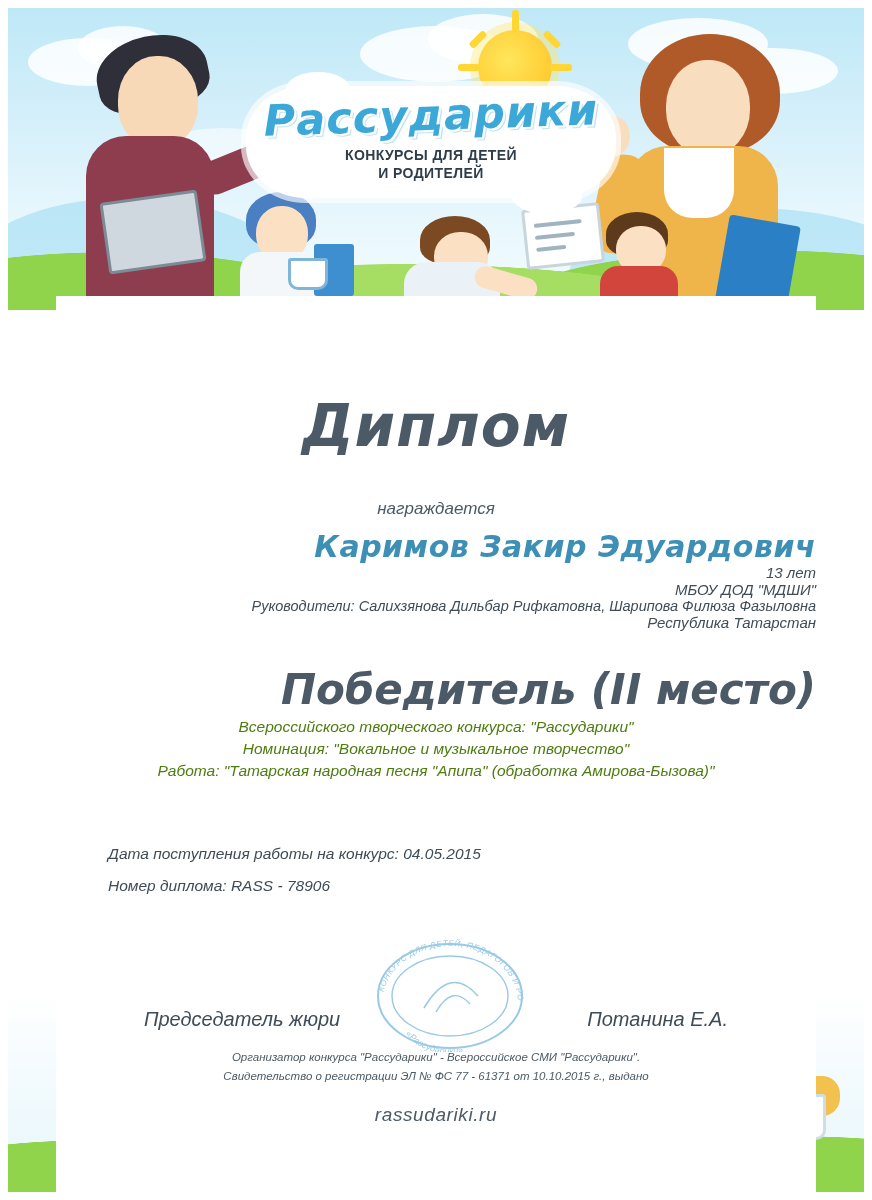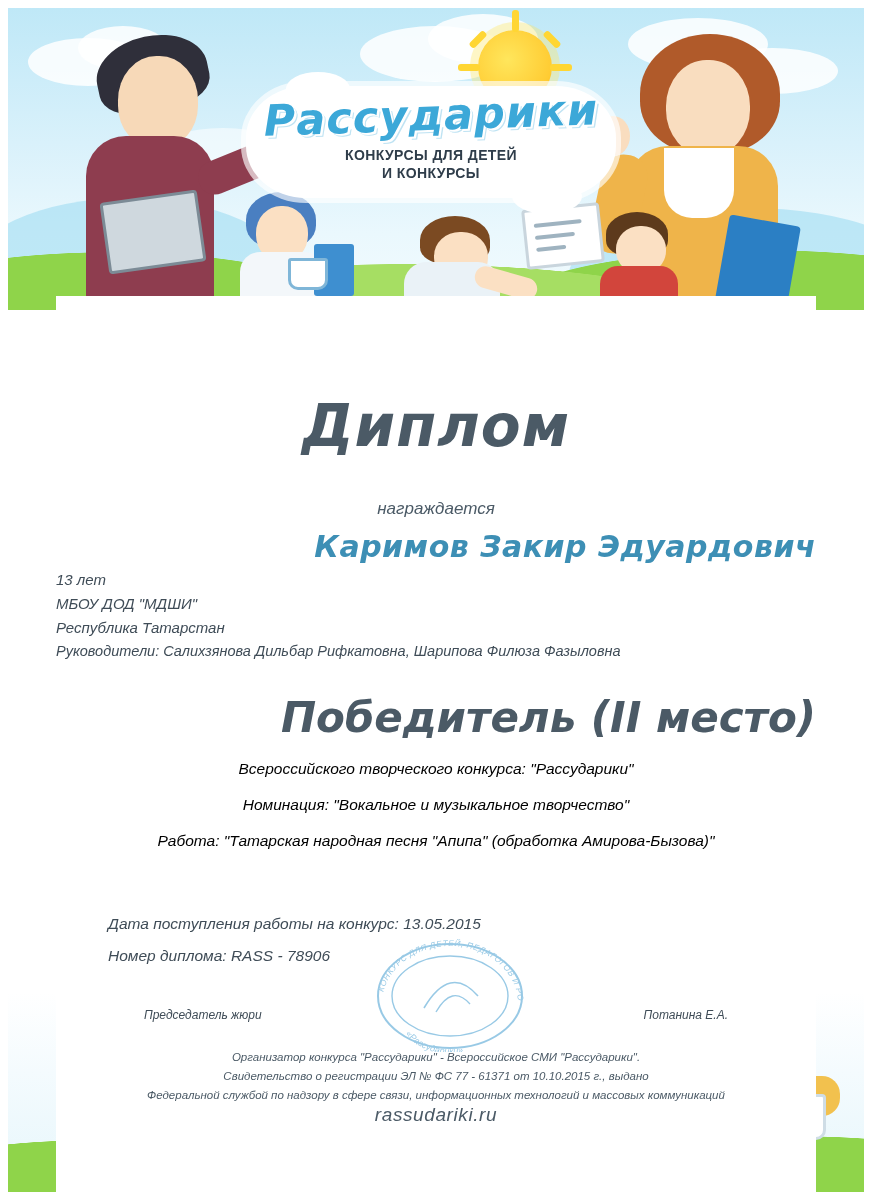--- a/index.html
+++ b/index.html
@@ -194,40 +194,39 @@
   .recipient {
     margin-top: 10px;
     text-align: right;
     font-family: "DejaVu Sans", sans-serif;
     font-weight: bold;
     font-size: 30px;
     color: #3d8fb5;
     letter-spacing: .5px;
   }
   .meta-line {
-    margin-top: 7px;
-    text-align: left;
+    text-align: right;
     font-size: 15px;
     color: #3f4c57;
   }
   .meta-line.small { font-size: 14.5px; }
 
   .place {
     margin-top: 34px;
     text-align: right;
     font-family: "DejaVu Sans", sans-serif;
     font-weight: bold;
     font-size: 42px;
     color: #4b5a66;
   }
   .contest-line {
-    margin-top: 18px;
+    margin-top: 4px;
     text-align: center;
     font-size: 15.5px;
-    color: #000000;
+    color: #4d7c0f;
   }
 
   .details {
     margin: 58px 0 0 52px;
     font-size: 15.5px;
     color: #3f4c57;
     line-height: 2.05;
   }
 
   
@@ -240,21 +239,21 @@
   }
   .stamp svg { display:block; }
 
   
   .sign-row {
     position: absolute;
     left: 0; right: 0; top: 712px;
     display: flex;
     justify-content: space-between;
     padding: 0 88px;
-    font-size: 12px;
+    font-size: 20px;
     color: #3f4c57;
     z-index: 26;
   }
 
   
   .footer {
     position: absolute;
     left: 0; right: 0; top: 752px;
     text-align: center;
     font-size: 11.5px;
@@ -378,21 +377,21 @@
     </span>
     <span class="blob boy2-hair"></span>
     <span class="blob boy2-face"></span>
     <span class="rect boy2-body"></span>
   </div>
 
   <div class="logo-bubble">
     <div class="logo-title">Рассударики</div>
     <div class="logo-sub">
       <div>КОНКУРСЫ ДЛЯ ДЕТЕЙ</div>
-      <div>И КОНКУРСЫ</div>
+      <div>И РОДИТЕЛЕЙ</div>
     </div>
   </div>
 
   <div class="bottom-band"></div>
   <div class="bottom-grass"></div>
 
   <div class="char">
     <span class="rect bl-stump"></span>
     <span class="rect bl-body"></span>
     <span class="blob bl-hair"></span>
@@ -408,30 +407,30 @@
     <span class="blob flower"></span>
   </div>
 
   <div class="card">
 
     <h1 class="doc-title">Диплом</h1>
     <div class="awarded-to">награждается</div>
     <div class="recipient">Каримов Закир Эдуардович</div>
     <div class="meta-line">13 лет</div>
     <div class="meta-line">МБОУ ДОД "МДШИ"</div>
+    <div class="meta-line small">Руководители: Салихзянова Дильбар Рифкатовна, Шарипова Филюза Фазыловна</div>
     <div class="meta-line">Республика Татарстан</div>
-    <div class="meta-line small">Руководители: Салихзянова Дильбар Рифкатовна, Шарипова Филюза Фазыловна</div>
 
     <div class="place">Победитель (II место)</div>
     <div class="contest-line">Всероссийского творческого конкурса: "Рассударики"</div>
     <div class="contest-line">Номинация: "Вокальное и музыкальное творчество"</div>
     <div class="contest-line">Работа: "Татарская народная песня "Апипа" (обработка Амирова-Бызова)"</div>
 
     <div class="details">
-      <div>Дата поступления работы на конкурс: 13.05.2015</div>
+      <div>Дата поступления работы на конкурс: 04.05.2015</div>
       <div>Номер диплома: RASS - 78906</div>
     </div>
 
     <div class="stamp">
       <svg width="168" height="122" viewBox="0 0 168 122" xmlns="http://www.w3.org/2000/svg">
         <defs>
           <path id="arcOuter" d="M 16,74 A 68,58 0 0 1 152,74"></path>
           <path id="arcInner" d="M 30,78 A 54,46 0 0 0 138,78"></path>
         </defs>
         <ellipse cx="84" cy="66" rx="72" ry="52" fill="none" stroke="#5aa9d6" stroke-width="2"></ellipse>
@@ -448,20 +447,19 @@
     </div>
 
     <div class="sign-row">
       <span>Председатель жюри</span>
       <span>Потанина Е.А.</span>
     </div>
 
     <div class="footer">
       <div>Организатор конкурса "Рассударики" - Всероссийское СМИ "Рассударики".</div>
       <div>Свидетельство о регистрации ЭЛ № ФС 77 - 61371 от 10.10.2015 г., выдано</div>
-      <div>Федеральной службой по надзору в сфере связи, информационных технологий и массовых коммуникаций</div>
     </div>
     <div class="site">rassudariki.ru</div>
 
   </div>
 
   <div class="frame-border"></div>
 </div>
 
 </body></html>

